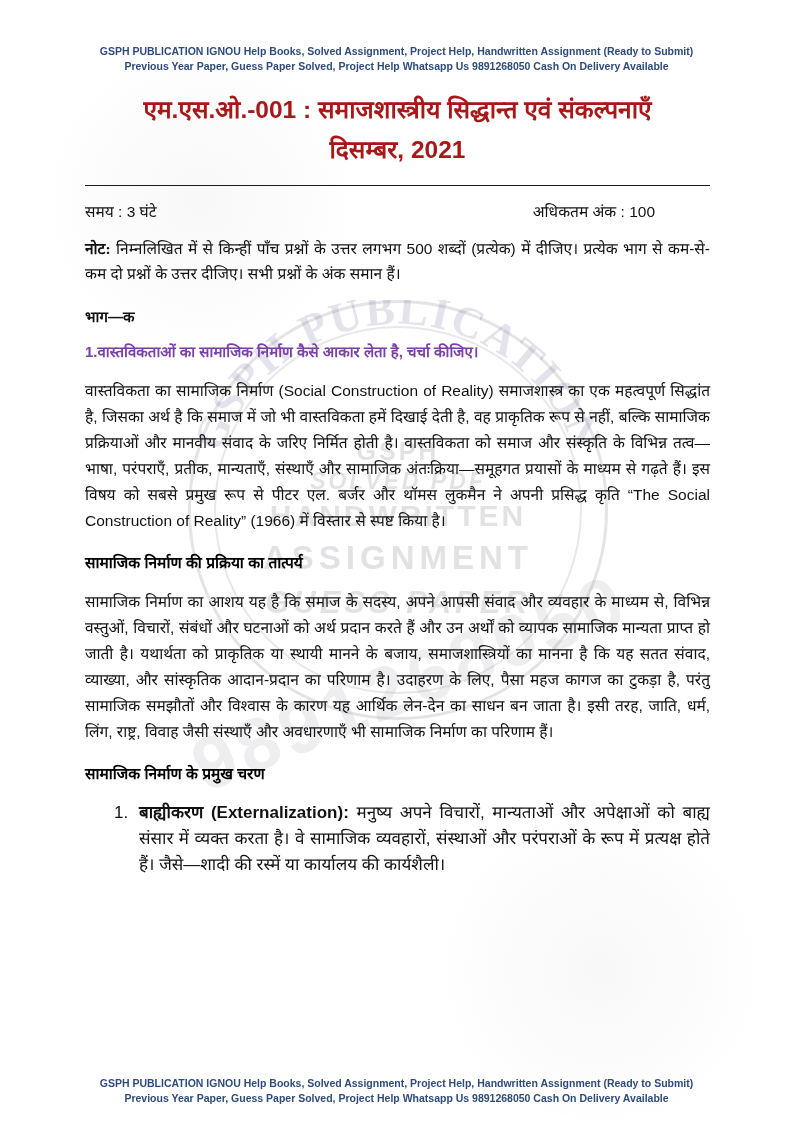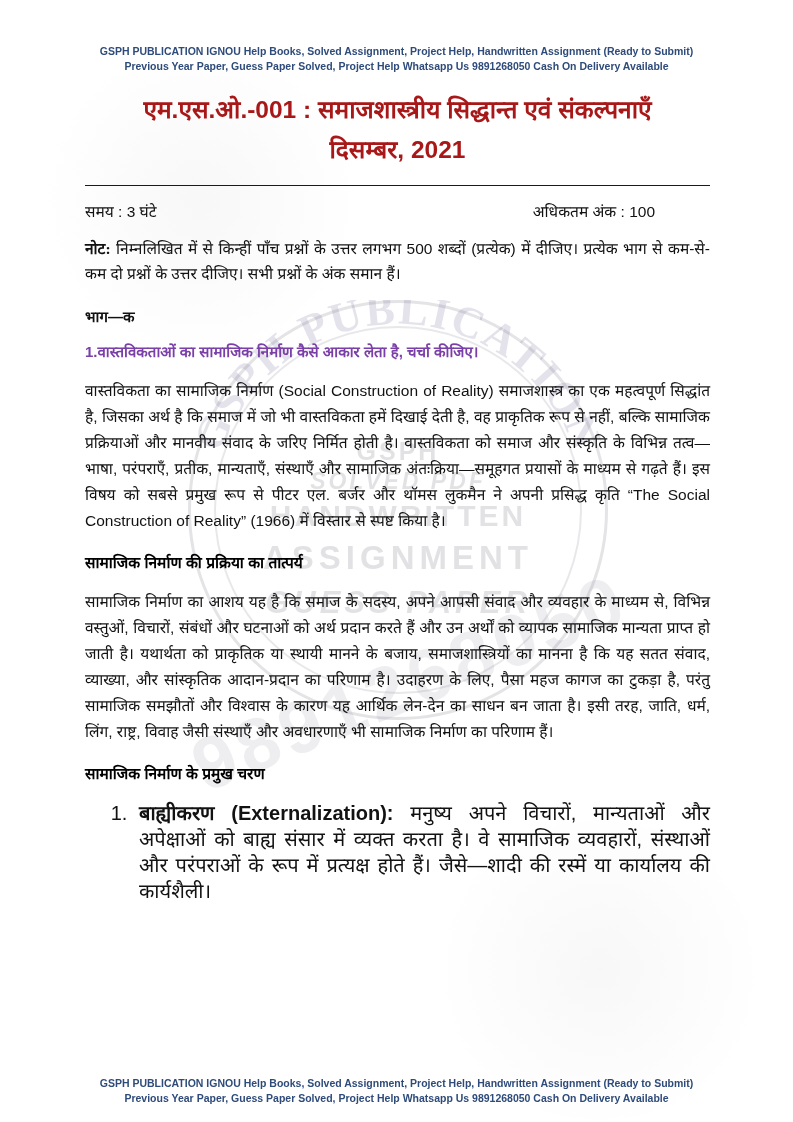--- a/index.html
+++ b/index.html
@@ -195,21 +195,21 @@
     margin-top: 17px;
     font-size: 15.5px;
     font-weight: bold;
     color: #000000;
     line-height: 24px;
   }
 
   .num-list {
     margin: 14px 0 0 0;
     padding-left: 48px;
-    font-size: 20px;
+    font-size: 17px;
     line-height: 26px;
     color: #121212;
   }
   .num-list li {
     text-align: justify;
     padding-left: 6px;
   }
   .num-list li b { font-weight: bold; }
 </style>
 </head>

